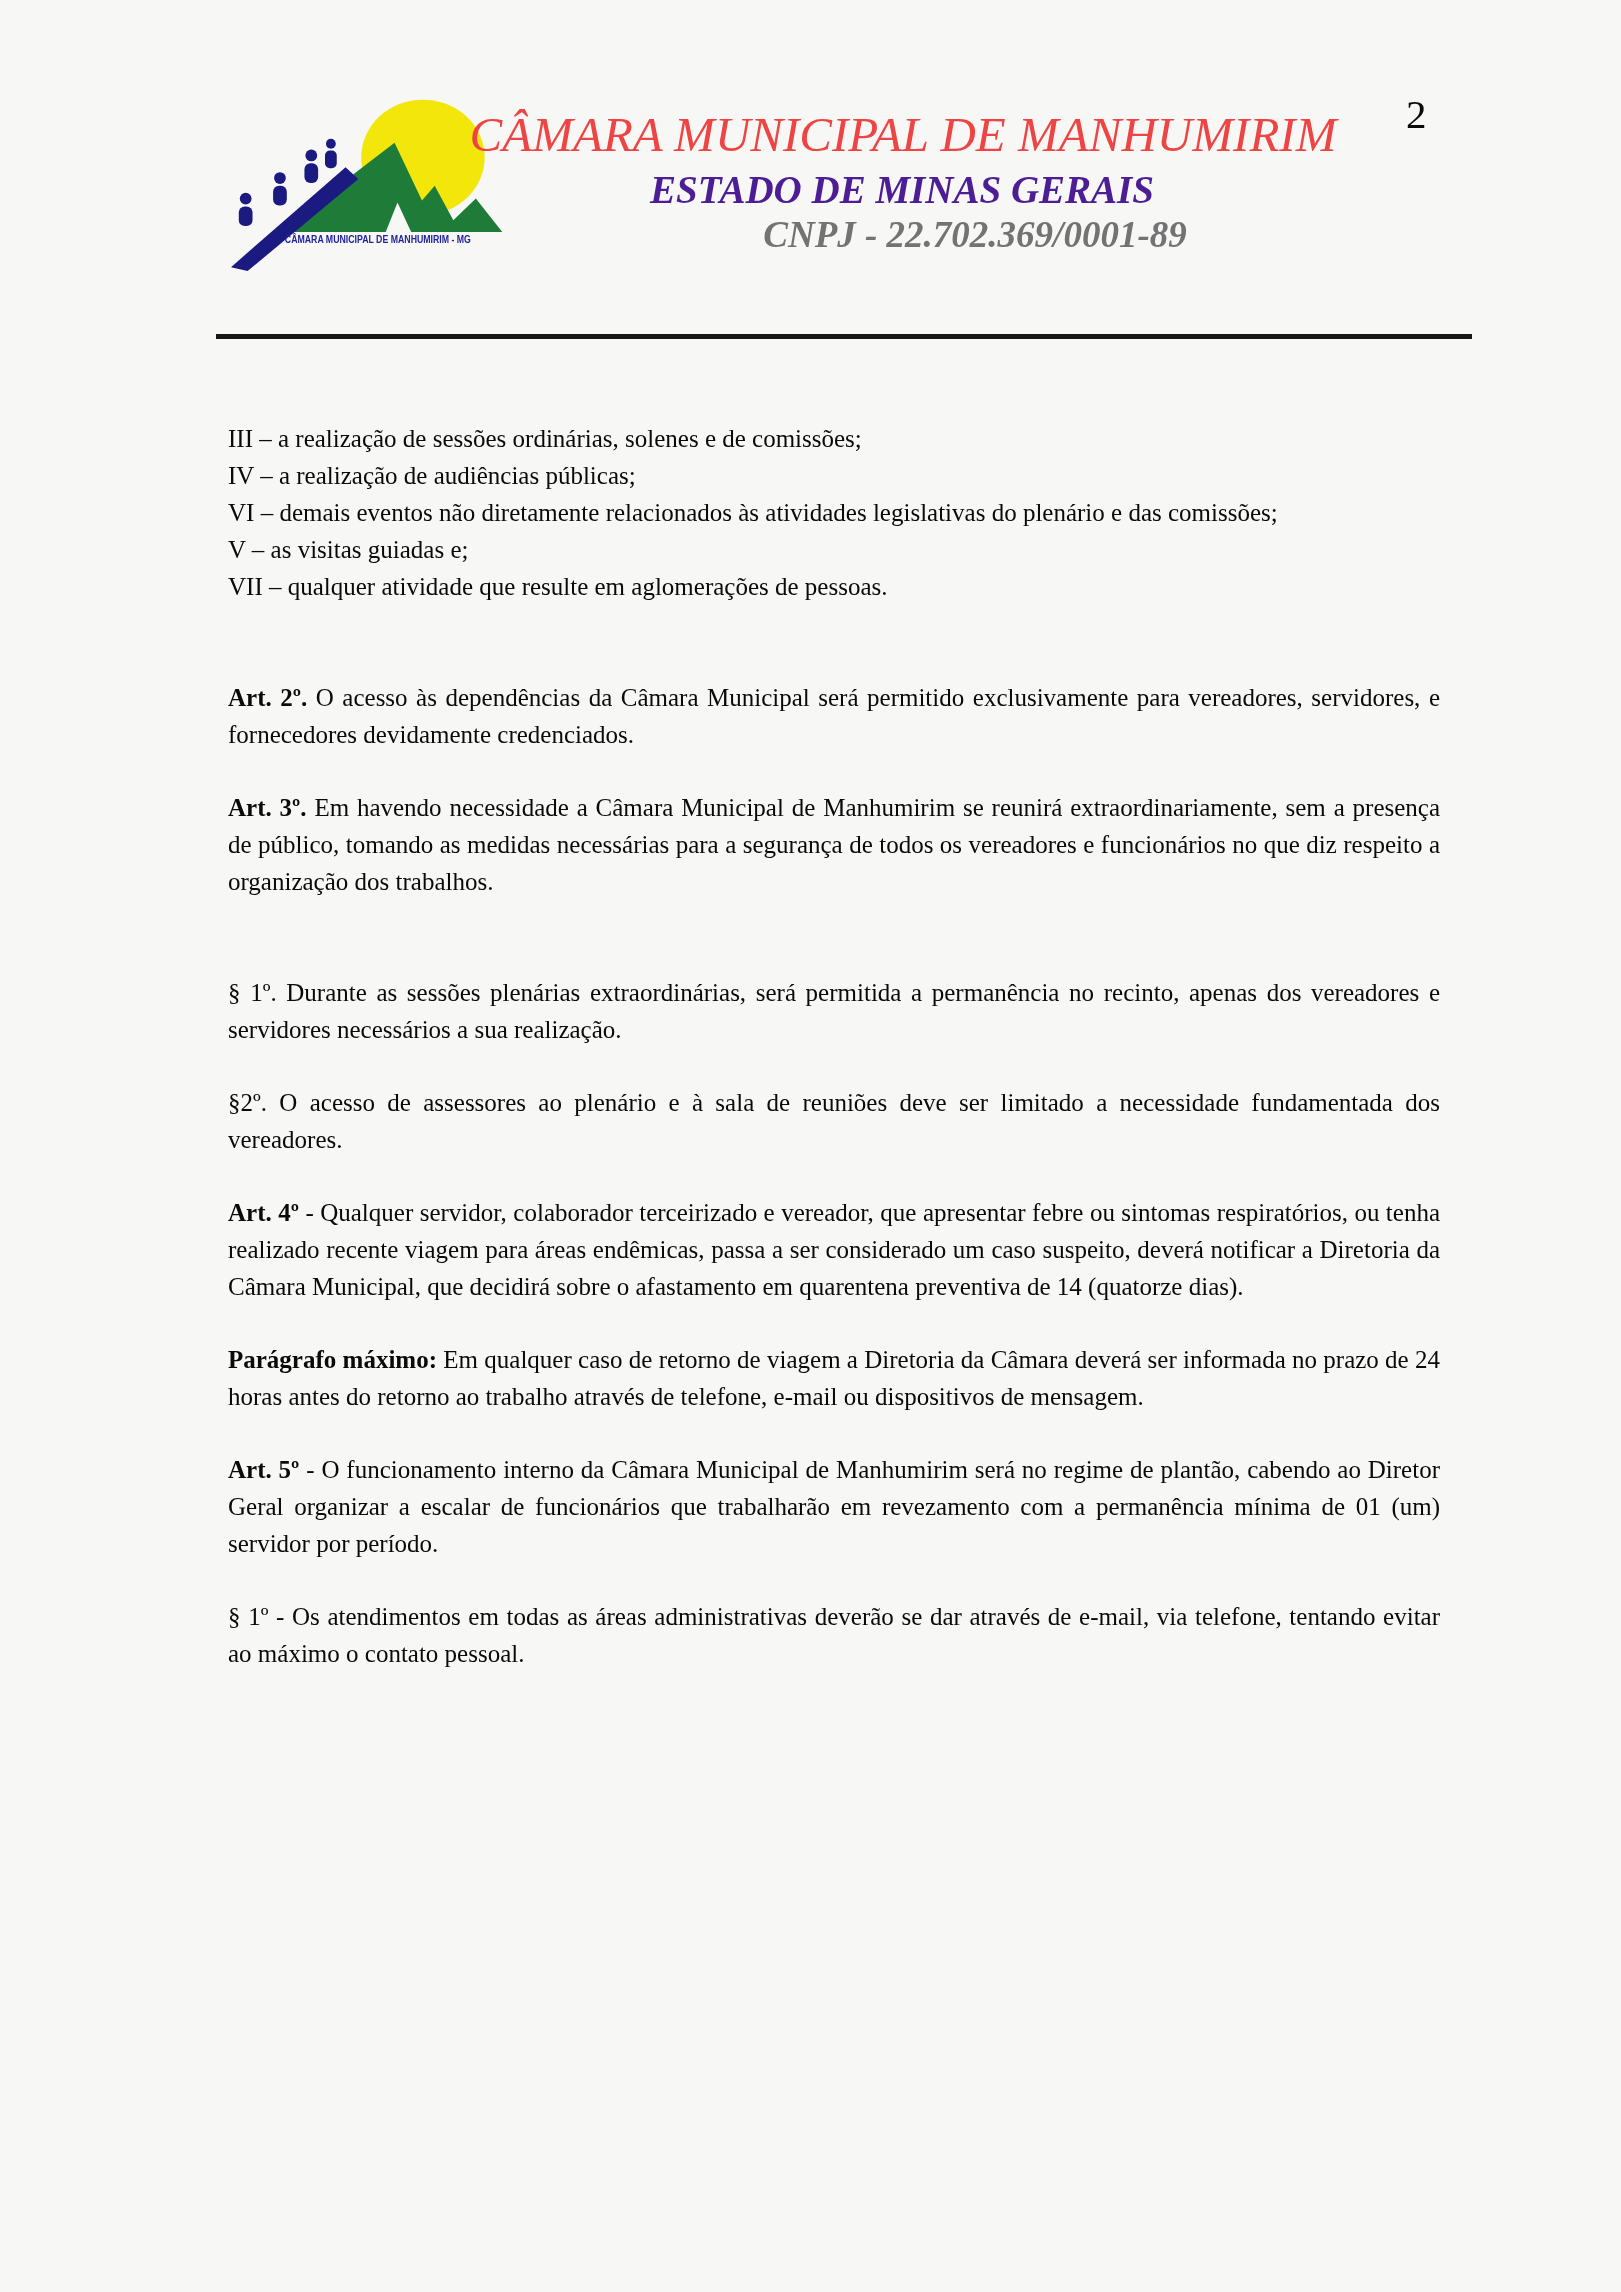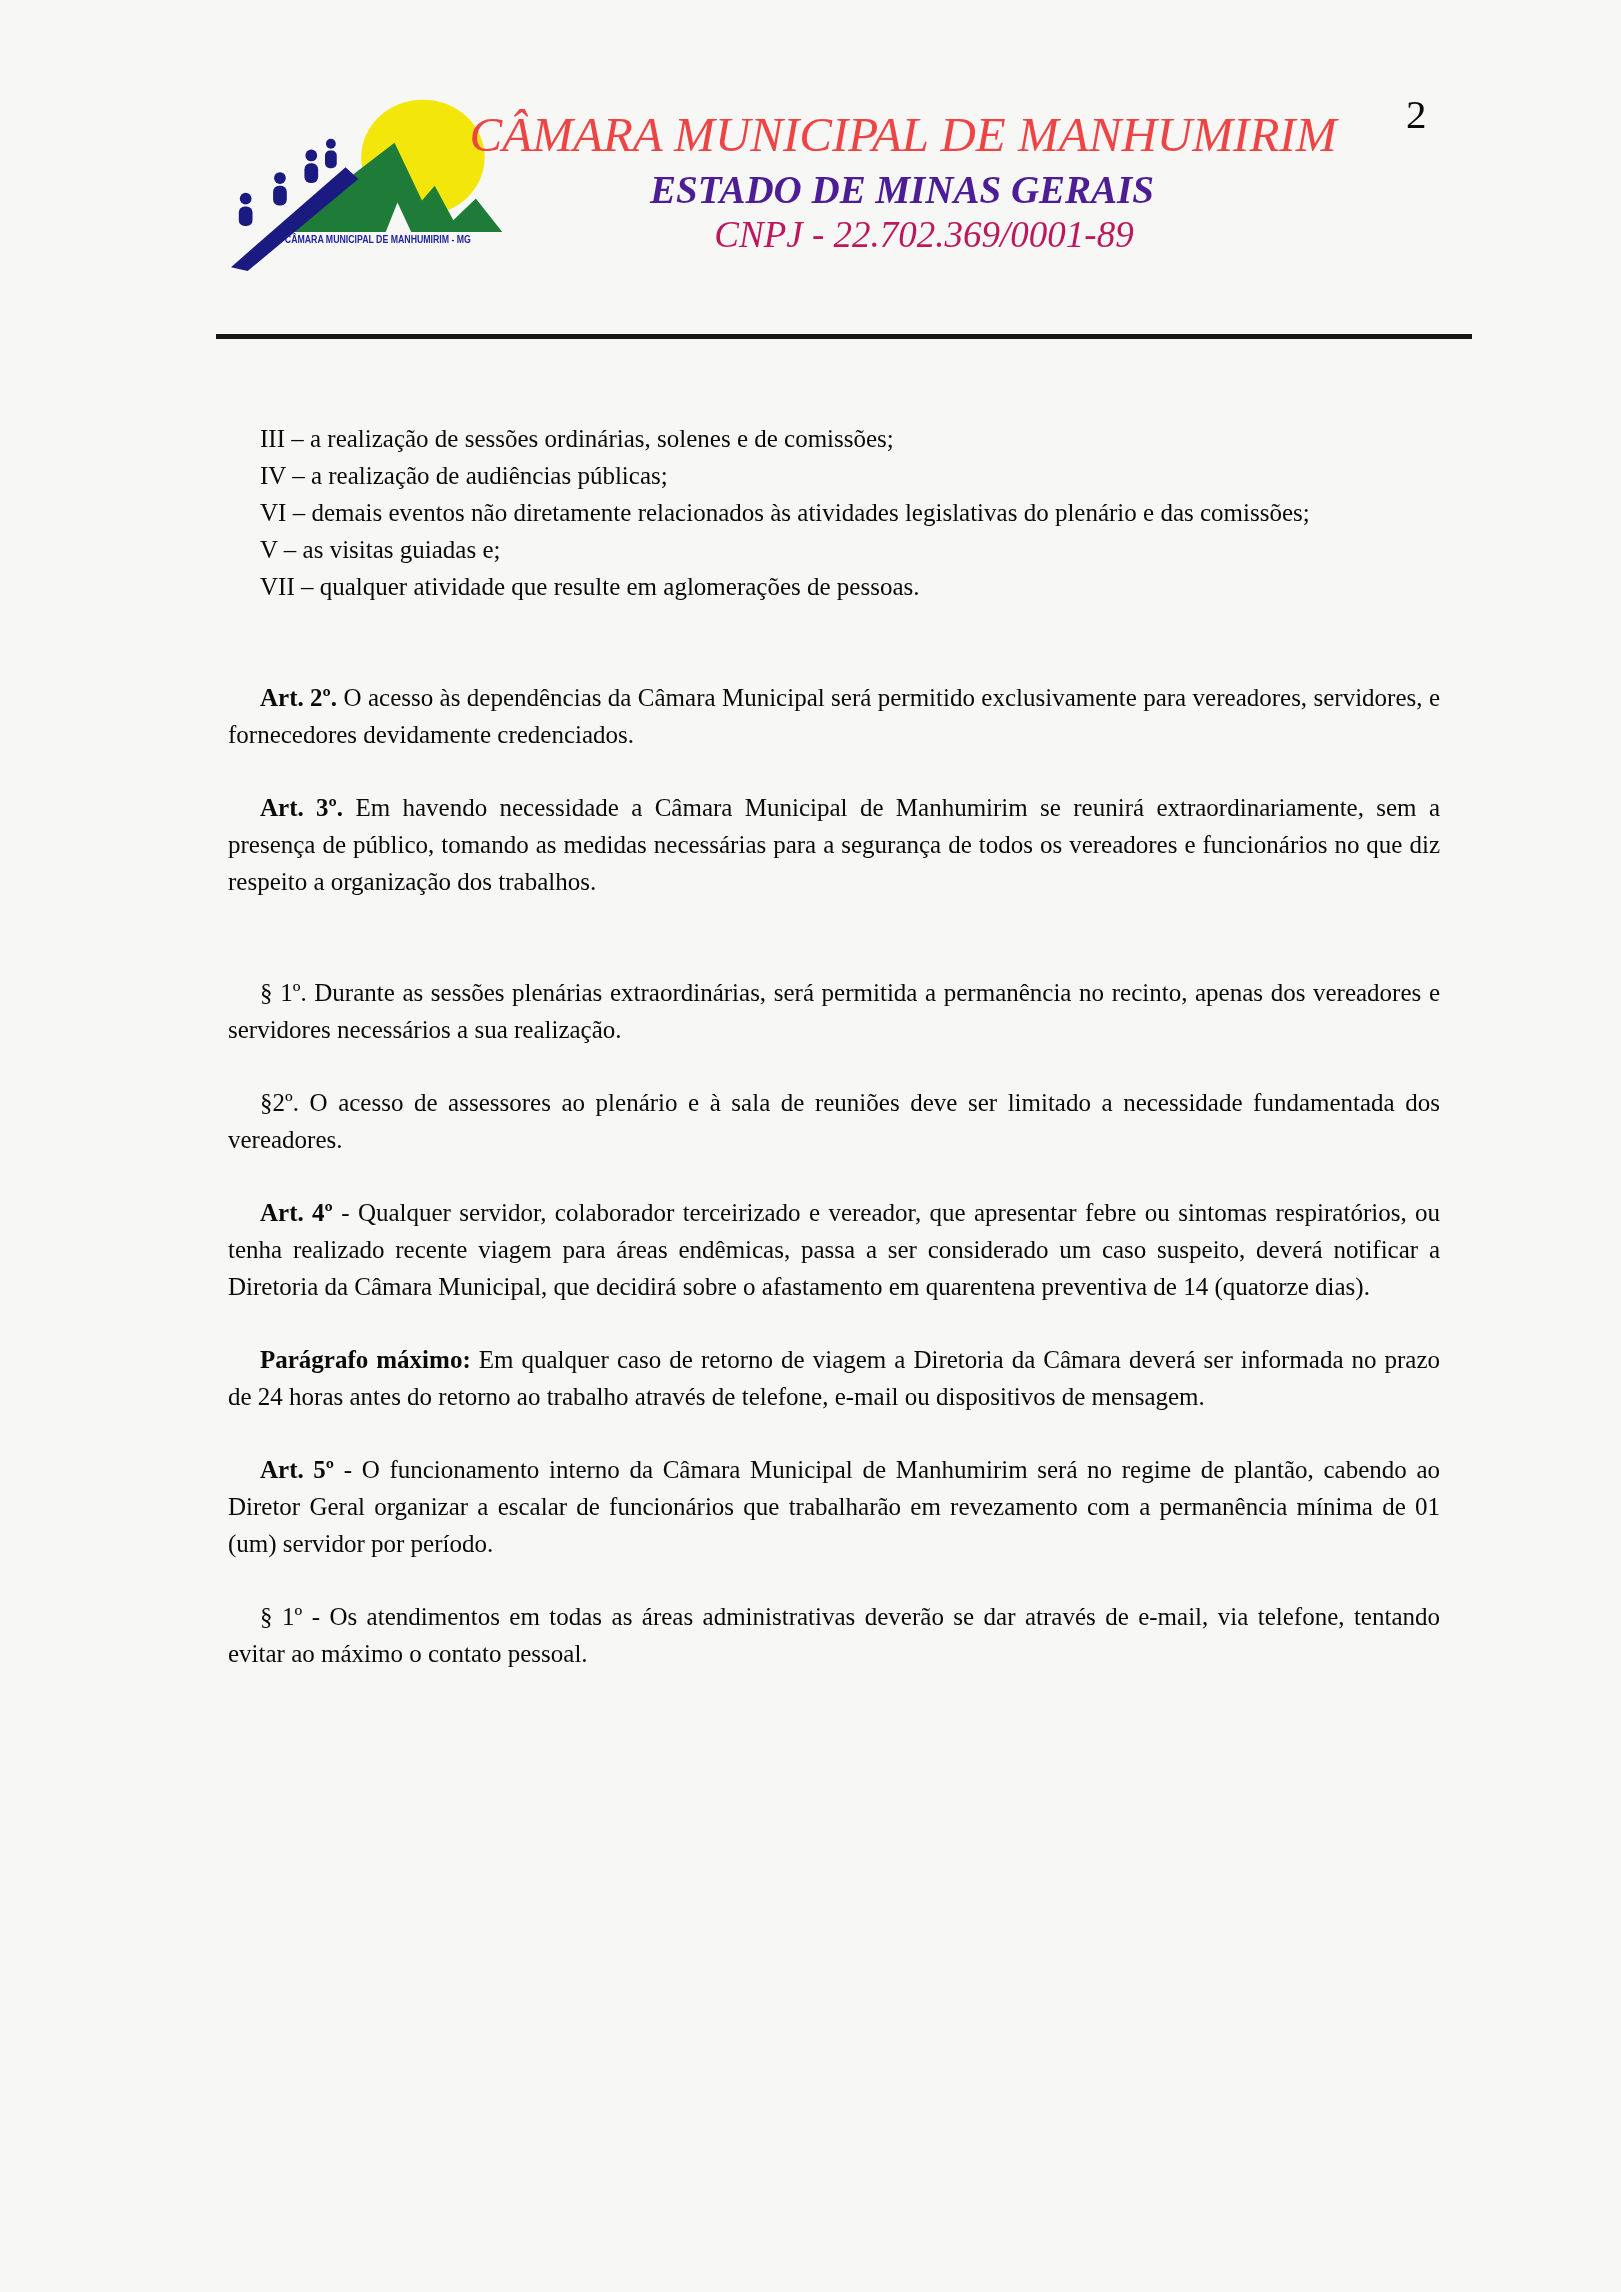--- a/index.html
+++ b/index.html
@@ -18,41 +18,41 @@
     position:absolute; left:903px; top:110px; transform:translateX(-50%);
     font-size:49px; font-style:italic; white-space:nowrap; line-height:1;
     color:#ef4444; z-index:3;
   }
   .hdr-sub {
     position:absolute; left:902px; top:170px; transform:translateX(-50%);
     font-size:39px; font-style:italic; font-weight:bold; white-space:nowrap; line-height:1;
     color:#4c1d95; z-index:3;
   }
   .hdr-cnpj {
-    position:absolute; left:924px; top:216px; transform:translateX(-50%);
-    font-size:37px; font-style:italic; font-weight:normal; white-space:nowrap; line-height:1;
-    color:#be185d; z-index:3;
+    position:absolute; left:975px; top:216px; transform:translateX(-50%);
+    font-size:37px; font-style:italic; font-weight:bold; white-space:nowrap; line-height:1;
+    color:#737373; z-index:3;
   }
   .page-num {
     position:absolute; left:1406px; top:94px;
     font-size:41px; line-height:1; color:#0a0a0a;
   }
   .hdr-rule {
     position:absolute; left:216px; top:334px; width:1256px; height:4.9px;
     background:#171717;
   }
   
   .doc-body {
     position:absolute; left:228px; top:420px; width:1212px;
     font-size:25px; line-height:37px; text-align:justify;
   }
   .para { margin:0; }
   .gap-s { margin-top:36px; }
   .gap-l { margin-top:74px; }
-  .lead { font-weight:bold;margin-left:32px; }
+  .lead { font-weight:bold; }
 </style>
 </head>
 <body>
 
 <div class="page">
 
   <svg class="logo" viewBox="0 0 310 195" xmlns="http://www.w3.org/2000/svg">
 
     <ellipse cx="206" cy="76" rx="63" ry="59" fill="#f2e60a"></ellipse>
 

